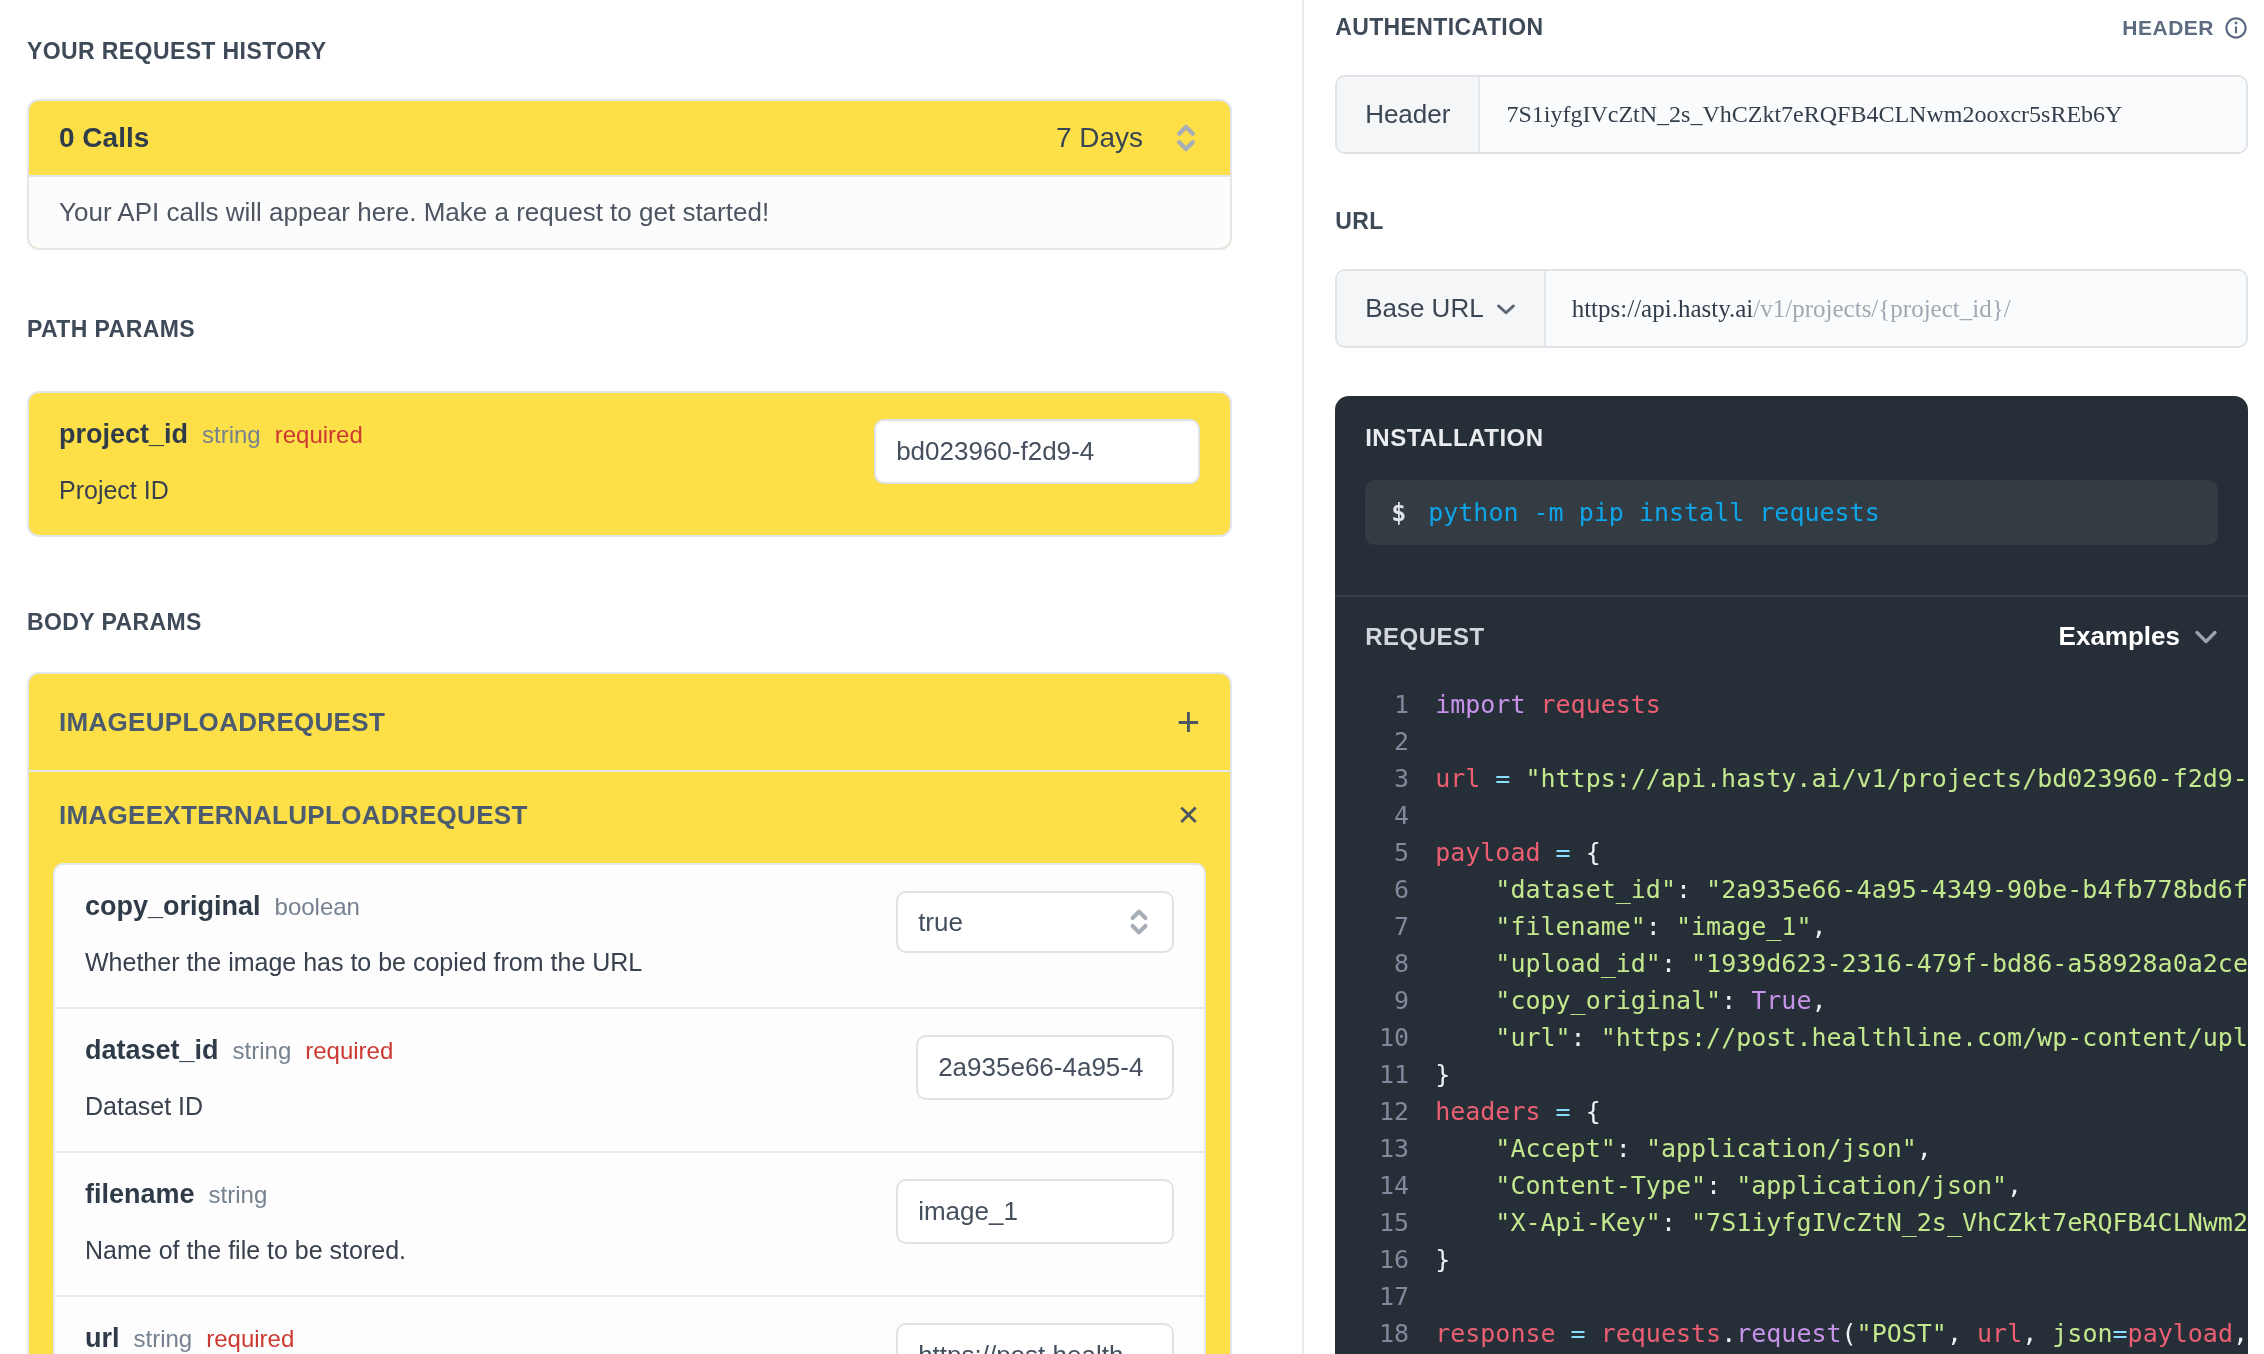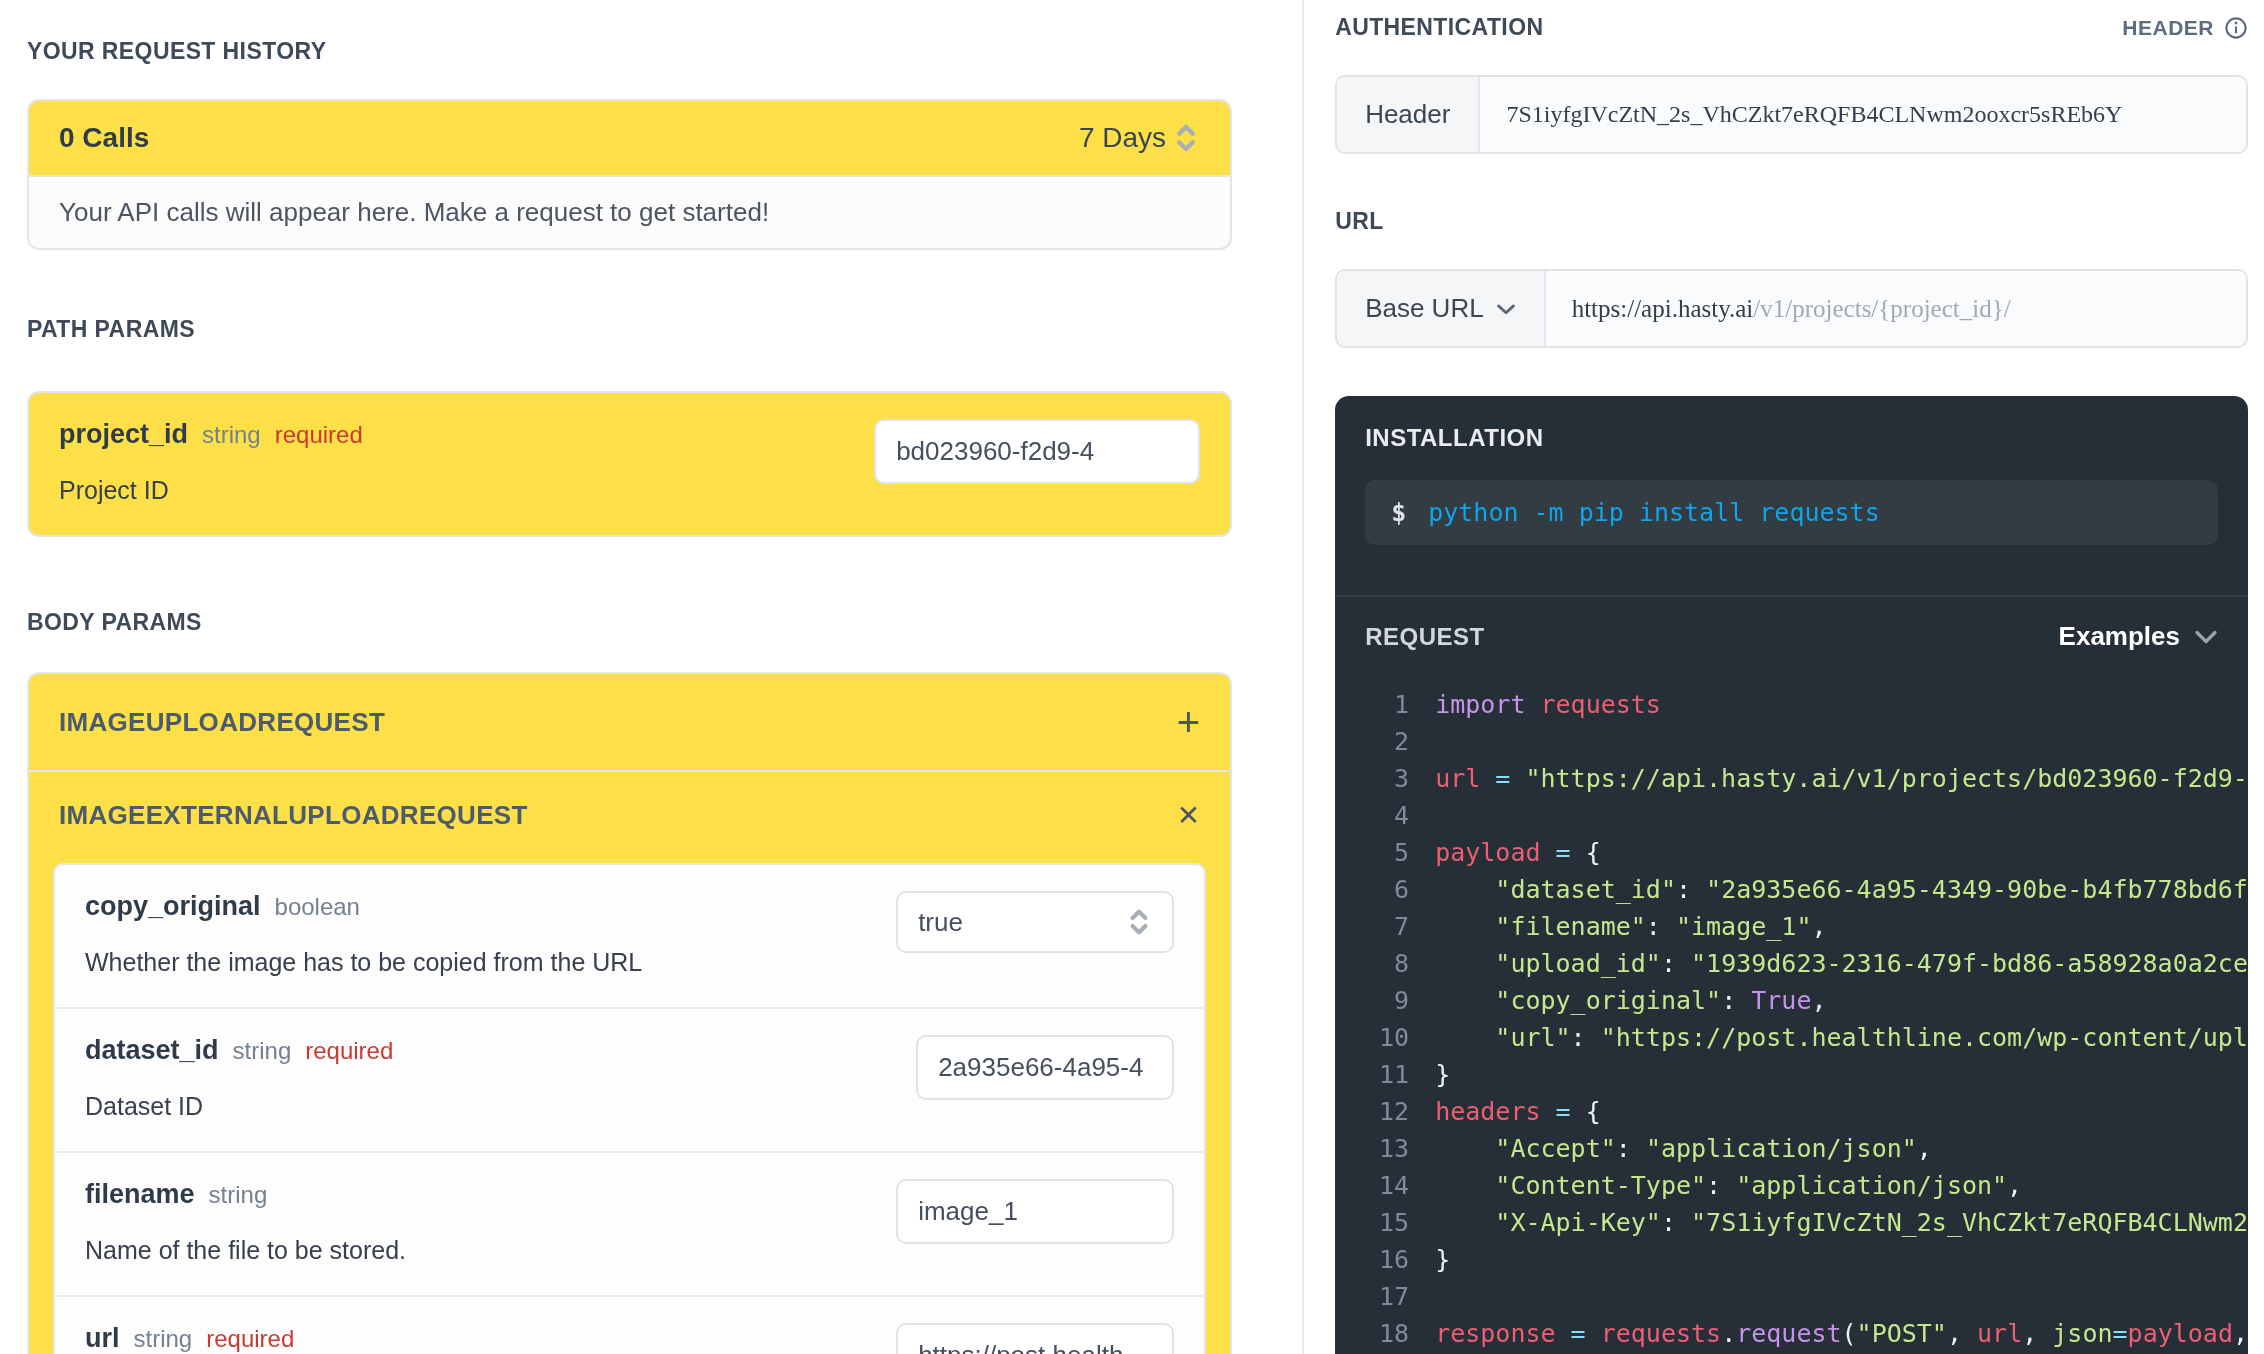--- a/index.html
+++ b/index.html
@@ -8,21 +8,21 @@
   .page { display:flex; width:2264px; height:1354px; }
 
   
   .left-col { width:1332px; height:100%; padding:16px 70px 0 27px; border-right:2px solid #e8ebee; }
   .section-h { font-size:23px; font-weight:700; color:#3f4a59; letter-spacing:.4px; }
   .h-top { margin-top:22px; }
   .card { border:2px solid #e2e6ea; border-radius:12px; background:#fde047; overflow:hidden; }
   .history-card { margin-top:34px; }
   .history-head { display:flex; justify-content:space-between; align-items:center; padding:20px 30px; }
   .calls { font-size:28px; font-weight:700; color:#313c4b; }
-  .range-ctl { display:flex; align-items:center; gap:6px; cursor:pointer; }
+  .range-ctl { display:flex; align-items:center; gap:29px; cursor:pointer; }
   .range-label { font-size:28px; color:#3a4554; }
   .history-body { border-top:2px solid #e4e7ea; background:#fcfcfd; padding:20px 30px; font-size:26px; color:#4c5561; }
 
   .h-path { margin-top:66px; }
   .path-card { margin-top:48px; padding:26px 30px 30px 30px; display:flex; justify-content:space-between; align-items:flex-start; }
   .field-name-line { display:flex; align-items:baseline; gap:14px; }
   .fname { font-size:27px; font-weight:700; color:#303b4a; }
   .ftype { font-size:24px; color:#75818f; }
   .freq { font-size:24px; color:#cb3a31; }
   .freq:empty { display:none; }

